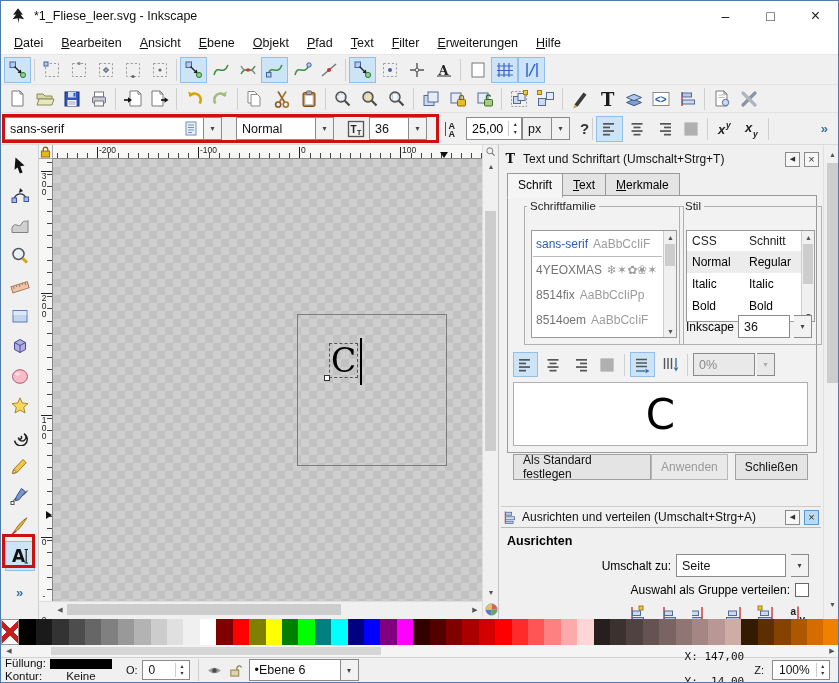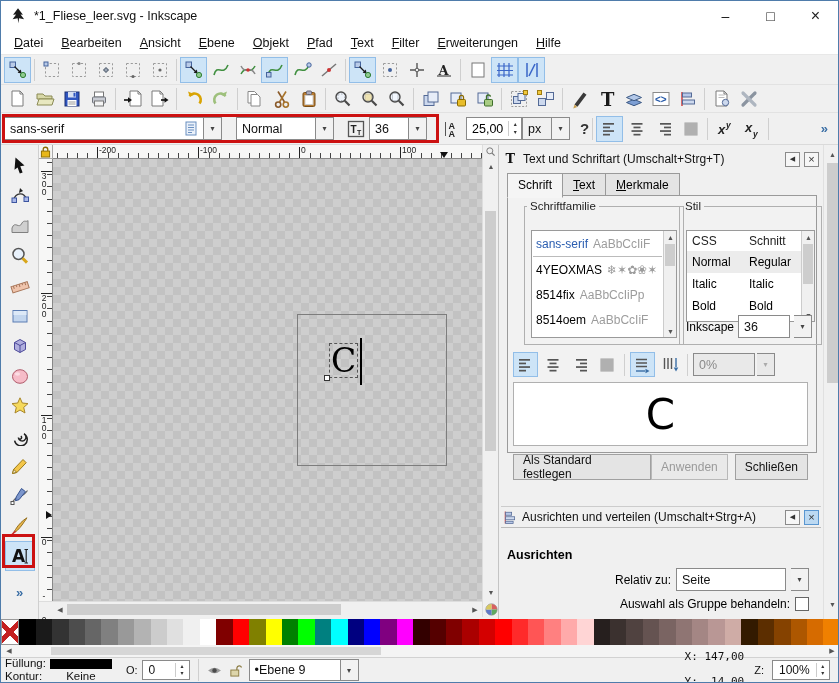--- a/index.html
+++ b/index.html
@@ -71,21 +71,21 @@
   .tab .lbl{display:block;}
   .tab.u .lbl::first-letter{text-decoration:underline;}
   .tabpage{position:absolute;left:6px;right:4px;top:47px;bottom:0;border:1px solid #9a9a9a;background:#f2f2f2;}
   fieldset{border:1px solid #b0b0b0;margin:0;padding:2px;}
   legend{font-size:11.5px;padding:0 3px;color:#222;}
   .fs-family{position:absolute;left:16px;top:4px;width:160px;height:145px;}
   .fs-style{position:absolute;left:171px;top:4px;width:143px;height:145px;}
   .listbox{position:absolute;left:6px;right:6px;top:18px;bottom:6px;background:#fff;border:1px solid #9a9a9a;display:flex;}
   .list-rows{flex:1;overflow:hidden;}
   .frow{height:25px;display:flex;align-items:center;padding:0 4px;font-size:12px;white-space:nowrap;overflow:hidden;}
-  .frow .fname{color:#000000;margin-right:5px;}
+  .frow .fname{color:#737373;margin-right:5px;}
   .frow.sel .fname{color:#2a5db0;}
   .frow .fprev{color:#9c9c9c;font-size:12px;}
   .fdivider{height:1px;background:#bbb;margin:0 1px;}
   .vsb{width:13px;background:#f0f0f0;border-left:1px solid #ccc;position:relative;flex:none;}
   .styletab{position:absolute;left:6px;right:6px;top:18px;height:92px;background:#fff;border:1px solid #9a9a9a;display:flex;}
   .st-rows{flex:1;font-size:12px;}
   .strow{display:flex;height:22px;align-items:center;}
   .strow span{flex:1;padding-left:5px;}
   .strow.hdr{height:20px;color:#222;}
   .strow.sel{background:#ececec;}
@@ -865,30 +865,30 @@
               <path d="M3,2 v16" stroke="#c33" stroke-width="1.3"></path>
               <rect x="3.5" y="3" width="8" height="4" fill="#b8c8e8" stroke="#546a96"></rect>
               <rect x="3.5" y="9" width="12" height="4" fill="#cdd9ee" stroke="#546a96"></rect>
               <rect x="3.5" y="15" width="10" height="3" fill="#b8c8e8" stroke="#546a96"></rect>
             </svg>
           </span>
         <span class="ph-title">Ausrichten und verteilen (Umschalt+Strg+A)</span>
         <div class="mini-btn" style="font-size:7px">◀</div>
         <div class="mini-btn hl" style="font-size:11px">×</div>
       </div>
-      <div class="bold" style="margin:20px 0 0 6px">Ausrichten</div>
+      <div class="bold" style="margin:6px 0 0 6px">Ausrichten</div>
       <div class="arow">
-        <span>Relativ zu:</span>
+        <span>Umschalt zu:</span>
         <div class="field" style="width:110px">
             <span>Seite</span>
           </div>
         <div class="drop">▾</div>
       </div>
       <div class="arow">
-        <span>Auswahl als Gruppe behandeln:</span>
+        <span>Auswahl als Gruppe verteilen:</span>
         <div class="checkbox"></div>
       </div>
       <div class="aops" id="alignops">
           <div class="aop">
             <svg viewBox="0 0 20 20" width="20" height="20">
               <rect x="11" y="1" width="4" height="4" fill="#f0c83c" stroke="#a07d10"></rect>
               <line x1="4" y1="2" x2="4" y2="18" stroke="#c33" stroke-width="1.4"></line>
               <rect x="4.5" y="6" width="8" height="4.5" fill="#cdd9ee" stroke="#546a96"></rect>
               <rect x="4.5" y="12.5" width="11" height="4.5" fill="#b8c8e8" stroke="#546a96"></rect>
             </svg>
@@ -1020,21 +1020,21 @@
           <circle cx="8" cy="6" r="2.4" fill="#4a4a4a"></circle>
         </svg>
     </span>
     <span style="margin-right:7px">
       <svg width="13" height="13" viewBox="0 0 13 14">
           <rect x="1.5" y="6.5" width="8.5" height="6.5" fill="#ddd5aa" stroke="#8a7a40"></rect>
           <path d="M8,6.5 V4.2 a2.6,2.6 0 0 1 5,-.5" fill="none" stroke="#8a7a40" stroke-width="1.3"></path>
         </svg>
     </span>
     <div class="field" style="width:92px;height:22px">
-        <span>•Ebene 9</span>
+        <span>•Ebene 6</span>
       </div>
     <div class="drop" style="height:22px">▾</div>
     <div style="flex:1"></div>
     <div class="xy">
       <span>X:</span> <span>147,00</span><br>
       <span>Y:</span>  <span>14,00</span>
     </div>
     <span style="margin:0 4px 0 10px">Z:</span>
     <div class="sb-spin" style="width:58px;margin-right:6px">
       <span class="val" style="flex:1">100%</span>

